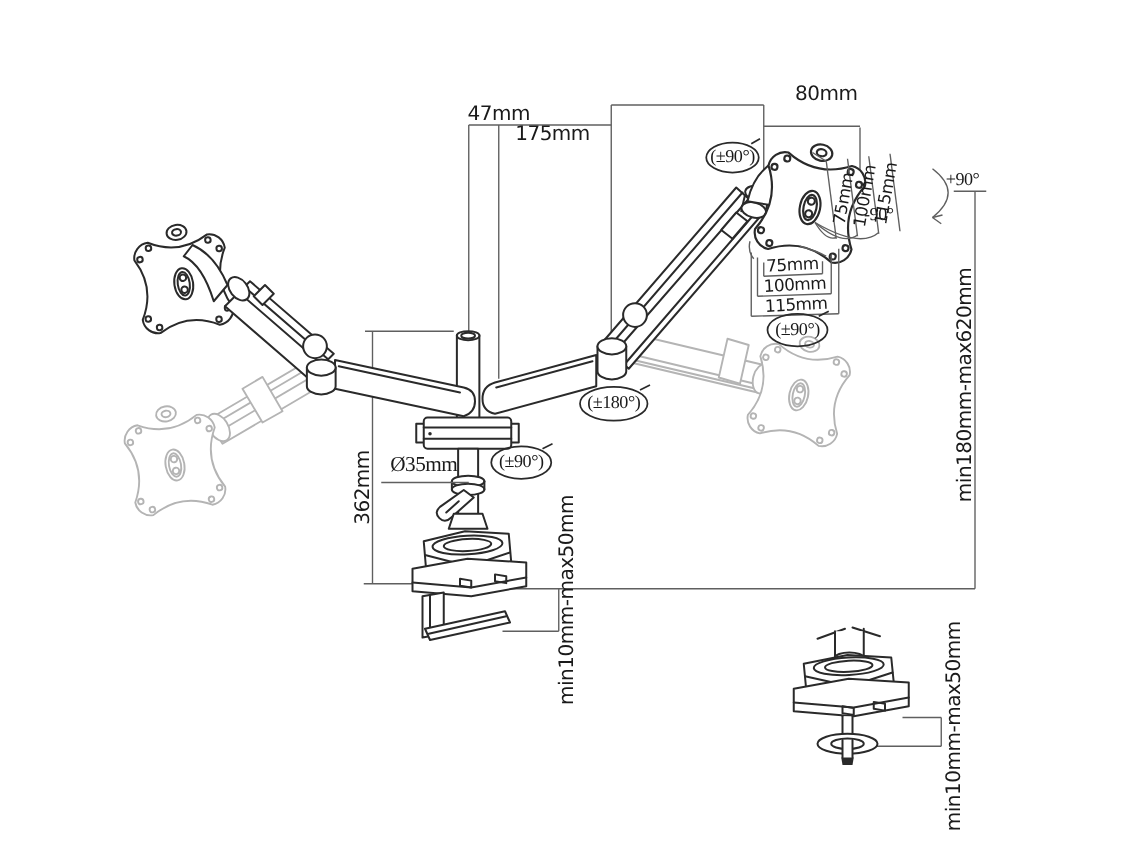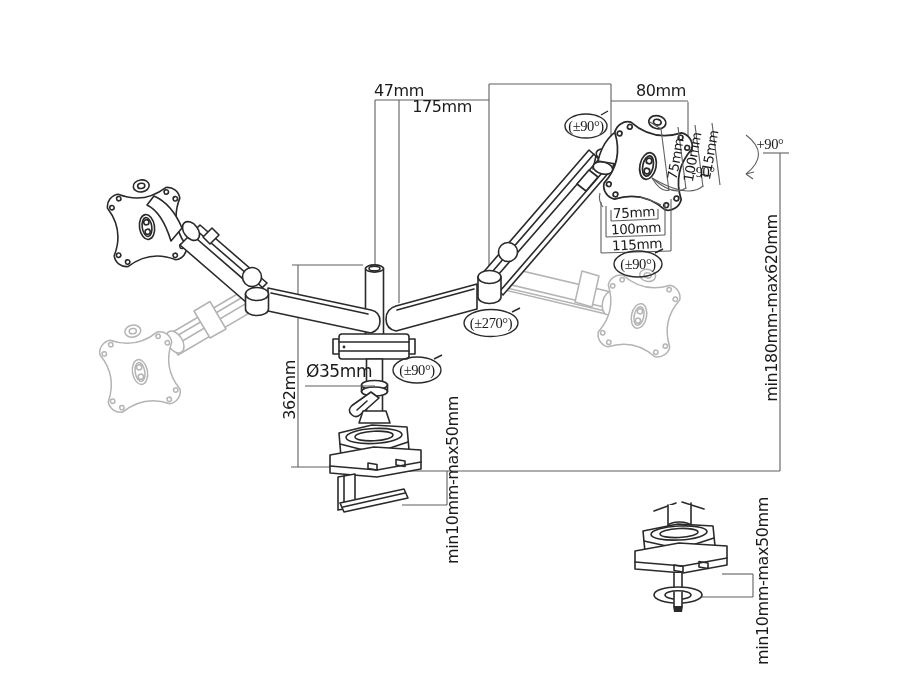--- a/index.html
+++ b/index.html
@@ -11,21 +11,21 @@
   .lbl{
     position:absolute;color:#1a1a1a;font-size:16px;line-height:1;white-space:nowrap;
     letter-spacing:-0.4px;transform:translate(-50%,-50%);
     font-family:"DejaVu Sans","Liberation Sans",sans-serif;
   }
   .r90{transform:translate(-50%,-50%) rotate(-90deg);}
   .r80{transform:translate(-50%,-50%) rotate(-80deg);}
   .r3{transform:translate(-50%,-50%) rotate(-3deg);}
   .fs14{font-size:13.5px;}
   .fs15{font-size:14.5px;font-family:Liberation Serif, serif;}
-  .fs17{font-size:17px;}
+  .fs17{font-size:17px;font-family:Liberation Serif, serif;}
   
   .dims{stroke:#5f5f5f;stroke-width:1.1;fill:none;}
   .ovals{stroke:#2a2a2a;stroke-width:1.4;fill:none;}
   .ghost{stroke:#b4b4b4;stroke-width:1.5;fill:#fff;stroke-linejoin:round;stroke-linecap:round;}
   .solid{stroke:#2a2a2a;stroke-width:1.6;fill:#fff;stroke-linejoin:round;stroke-linecap:round;}
   .dark{fill:#2a2a2a;stroke:none;}
 </style>
 </head>
 <body>
 
@@ -230,36 +230,36 @@
     <line x1="655" y1="253" x2="663" y2="249"></line>
     <ellipse cx="491" cy="323" rx="27" ry="13.5"></ellipse>
     <line x1="512" y1="312" x2="520" y2="308"></line>
     <ellipse cx="417" cy="370" rx="24" ry="13"></ellipse>
     <line x1="434" y1="359" x2="442" y2="355"></line>
   </g>
 </svg>
 
 <div class="lbl" style="left:399px;top:91px">47mm</div>
 <div class="lbl" style="left:442px;top:107px">175mm</div>
-<div class="lbl" style="left:661px;top:91px">80mm</div>
+<div class="lbl" style="left:661px;top:75px">80mm</div>
 
 <div class="lbl fs15" style="left:586px;top:126px">(±90°)</div>
 <div class="lbl fs15" style="left:770px;top:144px">+90°</div>
 <div class="lbl fs15" style="left:703px;top:172px">-90°</div>
 
 <div class="lbl fs14 r80" style="left:676px;top:159px">75mm</div>
 <div class="lbl fs14 r80" style="left:693px;top:157px">100mm</div>
 <div class="lbl fs14 r80" style="left:710px;top:155px">115mm</div>
 
 <div class="lbl fs14 r3" style="left:634px;top:213px">75mm</div>
 <div class="lbl fs14 r3" style="left:636px;top:229px">100mm</div>
 <div class="lbl fs14 r3" style="left:637px;top:245px">115mm</div>
 
 <div class="lbl fs15" style="left:638px;top:264px">(±90°)</div>
-<div class="lbl fs15" style="left:491px;top:323px">(±270°)</div>
+<div class="lbl fs15" style="left:491px;top:323px">(±180°)</div>
 <div class="lbl fs15" style="left:417px;top:370px">(±90°)</div>
 
 <div class="lbl fs17" style="left:339px;top:371px">Ø35mm</div>
 <div class="lbl r90" style="left:290px;top:390px">362mm</div>
 <div class="lbl r90" style="left:772px;top:308px">min180mm-max620mm</div>
 <div class="lbl r90" style="left:453px;top:480px">min10mm-max50mm</div>
 <div class="lbl r90" style="left:763px;top:581px">min10mm-max50mm</div>
 
 </div>
 

